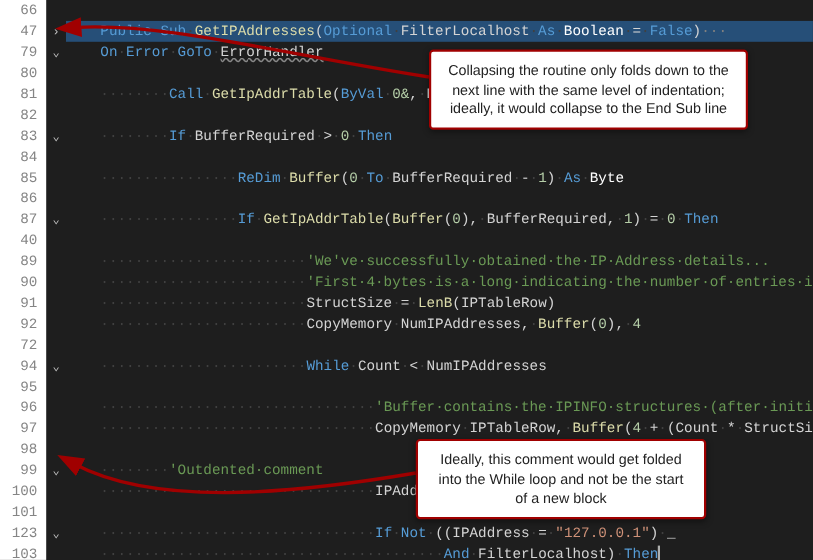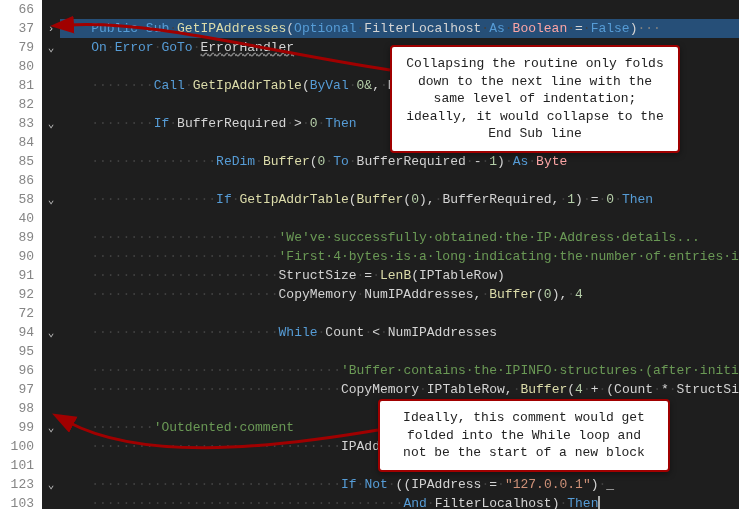--- a/index.html
+++ b/index.html
@@ -42,21 +42,21 @@
     white-space: pre;
     overflow: hidden;
   }
   .line {
     height: 19px;
     line-height: 19px;
     position: relative;
   }
   .hl { background: #264f78; }
   .kw { color: #569cd6; }
-  .type { color: #fca5a5; }
+  .type { color: #ffffff; }
   .fn { color: #dcdcaa; }
   .num { color: #b5cea8; }
   .str { color: #ce9178; }
   .com { color: #6a9955; }
   .ws { color: #404040; }
   .und { text-decoration: underline; text-decoration-color: #888; text-decoration-style: wavy; }
   .cursor {
     display: inline-block;
     width: 2px;
     height: 15px;
@@ -65,21 +65,21 @@
   }
   .dots { color: #808080; }
 
   .callout {
     position: absolute;
     background: #fff;
     color: #222;
     border: 2px solid #a00000;
     border-radius: 4px;
     padding: 8px 12px;
-    font-family: Liberation Mono, monospace;
+    font-family: Liberation Sans, sans-serif;
     font-size: 13px;
     line-height: 1.35;
     text-align: center;
     z-index: 10;
     box-shadow: 0 2px 6px rgba(0,0,0,0.4);
   }
   svg.arrows {
     position: absolute;
     top: 0; left: 0;
     width: 739px;
@@ -87,30 +87,30 @@
     pointer-events: none;
     z-index: 9;
   }
 </style>
 </head>
 <body>
 
 <div class="editor">
   <div class="gutter" id="gutter">
       <div class="line">66</div>
-      <div class="line">37</div>
+      <div class="line">47</div>
       <div class="line">79</div>
       <div class="line">80</div>
       <div class="line">81</div>
       <div class="line">82</div>
       <div class="line">83</div>
       <div class="line">84</div>
       <div class="line">85</div>
       <div class="line">86</div>
-      <div class="line">58</div>
+      <div class="line">87</div>
       <div class="line">40</div>
       <div class="line">89</div>
       <div class="line">90</div>
       <div class="line">91</div>
       <div class="line">92</div>
       <div class="line">72</div>
       <div class="line">94</div>
       <div class="line">95</div>
       <div class="line">96</div>
       <div class="line">97</div>
@@ -150,21 +150,21 @@
       <div class="line"><span class="chev">⌄</span></div>
       <div class="line"></div>
     </div>
   <div class="code" id="code"><div class="line">    </div><div class="line hl">    <span class="kw">Public</span><span class="ws">·</span><span class="kw">Sub</span><span class="ws">·</span><span class="fn">GetIPAddresses</span><span class="">(</span><span class="kw">Optional</span><span class="ws">·</span><span class="">FilterLocalhost</span><span class="ws">·</span><span class="kw">As</span><span class="ws">·</span><span class="type">Boolean</span><span class="ws">·</span><span class="">=</span><span class="ws">·</span><span class="kw">False</span><span class="">)</span><span class="dots">···</span></div><div class="line">    <span class="kw">On</span><span class="ws">·</span><span class="kw">Error</span><span class="ws">·</span><span class="kw">GoTo</span><span class="ws">·</span><span class="und">ErrorHandler</span></div><div class="line">    </div><div class="line">    <span class="ws">····</span><span class="ws">····</span><span class="kw">Call</span><span class="ws">·</span><span class="fn">GetIpAddrTable</span><span class="">(</span><span class="kw">ByVal</span><span class="ws">·</span><span class="num">0&amp;</span><span class="">,</span><span class="ws">·</span><span class="">Buffe</span></div><div class="line">    </div><div class="line">    <span class="ws">····</span><span class="ws">····</span><span class="kw">If</span><span class="ws">·</span><span class="">BufferRequired</span><span class="ws">·</span><span class="">&gt;</span><span class="ws">·</span><span class="num">0</span><span class="ws">·</span><span class="kw">Then</span></div><div class="line">    </div><div class="line">    <span class="ws">····</span><span class="ws">····</span><span class="ws">····</span><span class="ws">····</span><span class="kw">ReDim</span><span class="ws">·</span><span class="fn">Buffer</span><span class="">(</span><span class="num">0</span><span class="ws">·</span><span class="kw">To</span><span class="ws">·</span><span class="">BufferRequired</span><span class="ws">·</span><span class="">-</span><span class="ws">·</span><span class="num">1</span><span class="">)</span><span class="ws">·</span><span class="kw">As</span><span class="ws">·</span><span class="type">Byte</span></div><div class="line">    </div><div class="line">    <span class="ws">····</span><span class="ws">····</span><span class="ws">····</span><span class="ws">····</span><span class="kw">If</span><span class="ws">·</span><span class="fn">GetIpAddrTable</span><span class="">(</span><span class="fn">Buffer</span><span class="">(</span><span class="num">0</span><span class="">),</span><span class="ws">·</span><span class="">BufferRequired,</span><span class="ws">·</span><span class="num">1</span><span class="">)</span><span class="ws">·</span><span class="">=</span><span class="ws">·</span><span class="num">0</span><span class="ws">·</span><span class="kw">Then</span></div><div class="line">    </div><div class="line">    <span class="ws">····</span><span class="ws">····</span><span class="ws">····</span><span class="ws">····</span><span class="ws">····</span><span class="ws">····</span><span class="com">'We've·successfully·obtained·the·IP·Address·details...</span></div><div class="line">    <span class="ws">····</span><span class="ws">····</span><span class="ws">····</span><span class="ws">····</span><span class="ws">····</span><span class="ws">····</span><span class="com">'First·4·bytes·is·a·long·indicating·the·number·of·entries·in·the·table</span></div><div class="line">    <span class="ws">····</span><span class="ws">····</span><span class="ws">····</span><span class="ws">····</span><span class="ws">····</span><span class="ws">····</span><span class="">StructSize</span><span class="ws">·</span><span class="">=</span><span class="ws">·</span><span class="fn">LenB</span><span class="">(IPTableRow)</span></div><div class="line">    <span class="ws">····</span><span class="ws">····</span><span class="ws">····</span><span class="ws">····</span><span class="ws">····</span><span class="ws">····</span><span class="">CopyMemory</span><span class="ws">·</span><span class="">NumIPAddresses,</span><span class="ws">·</span><span class="fn">Buffer</span><span class="">(</span><span class="num">0</span><span class="">),</span><span class="ws">·</span><span class="num">4</span></div><div class="line">    </div><div class="line">    <span class="ws">····</span><span class="ws">····</span><span class="ws">····</span><span class="ws">····</span><span class="ws">····</span><span class="ws">····</span><span class="kw">While</span><span class="ws">·</span><span class="">Count</span><span class="ws">·</span><span class="">&lt;</span><span class="ws">·</span><span class="">NumIPAddresses</span></div><div class="line">    </div><div class="line">    <span class="ws">····</span><span class="ws">····</span><span class="ws">····</span><span class="ws">····</span><span class="ws">····</span><span class="ws">····</span><span class="ws">····</span><span class="ws">····</span><span class="com">'Buffer·contains·the·IPINFO·structures·(after·initial·4·byte·long)</span></div><div class="line">    <span class="ws">····</span><span class="ws">····</span><span class="ws">····</span><span class="ws">····</span><span class="ws">····</span><span class="ws">····</span><span class="ws">····</span><span class="ws">····</span><span class="">CopyMemory</span><span class="ws">·</span><span class="">IPTableRow,</span><span class="ws">·</span><span class="fn">Buffer</span><span class="">(</span><span class="num">4</span><span class="ws">·</span><span class="">+</span><span class="ws">·</span><span class="">(Count</span><span class="ws">·</span><span class="">*</span><span class="ws">·</span><span class="">StructSize)),</span></div><div class="line">    </div><div class="line">    <span class="ws">····</span><span class="ws">····</span><span class="com">'Outdented·comment</span></div><div class="line">    <span class="ws">····</span><span class="ws">····</span><span class="ws">····</span><span class="ws">····</span><span class="ws">····</span><span class="ws">····</span><span class="ws">····</span><span class="ws">····</span><span class="">IPAddress</span><span class="ws">·</span><span class="">=</span><span class="ws">·</span><span class="fn">IPAddressTo</span></div><div class="line">    </div><div class="line">    <span class="ws">····</span><span class="ws">····</span><span class="ws">····</span><span class="ws">····</span><span class="ws">····</span><span class="ws">····</span><span class="ws">····</span><span class="ws">····</span><span class="kw">If</span><span class="ws">·</span><span class="kw">Not</span><span class="ws">·</span><span class="">((IPAddress</span><span class="ws">·</span><span class="">=</span><span class="ws">·</span><span class="str">"127.0.0.1"</span><span class="">)</span><span class="ws">·</span><span class="">_</span></div><div class="line">    <span class="ws">····</span><span class="ws">····</span><span class="ws">····</span><span class="ws">····</span><span class="ws">····</span><span class="ws">····</span><span class="ws">····</span><span class="ws">····</span><span class="ws">····</span><span class="ws">····</span><span class="kw">And</span><span class="ws">·</span><span class="">FilterLocalhost)</span><span class="ws">·</span><span class="kw">Then</span><span class="cursor"></span></div></div>
 </div>
 
 <div class="callout" style="top:45px; left:390px; width:290px;">
   <span>Collapsing the routine only folds down to the next line with the same level of indentation; ideally, it would collapse to the End Sub line</span>
 </div>
 
-<div class="callout" style="top:399px; left:378px; width:292px;">
+<div class="callout" style="top:399px; left:378px; width:264px;">
   <span>Ideally, this comment would get folded into the While loop and not be the start of a new block</span>
 </div>
 
 <svg class="arrows">
   <defs>
     <marker id="ah" markerWidth="10" markerHeight="10" refX="2" refY="3" orient="auto">
       <path d="M0,0 L0,6 L8,3 z" fill="#a00000"></path>
     </marker>
   </defs>
   <path d="M 390 70 C 260 50, 150 20, 68 25" stroke="#a00000" stroke-width="3" fill="none" marker-end="url(#ah)"></path>

